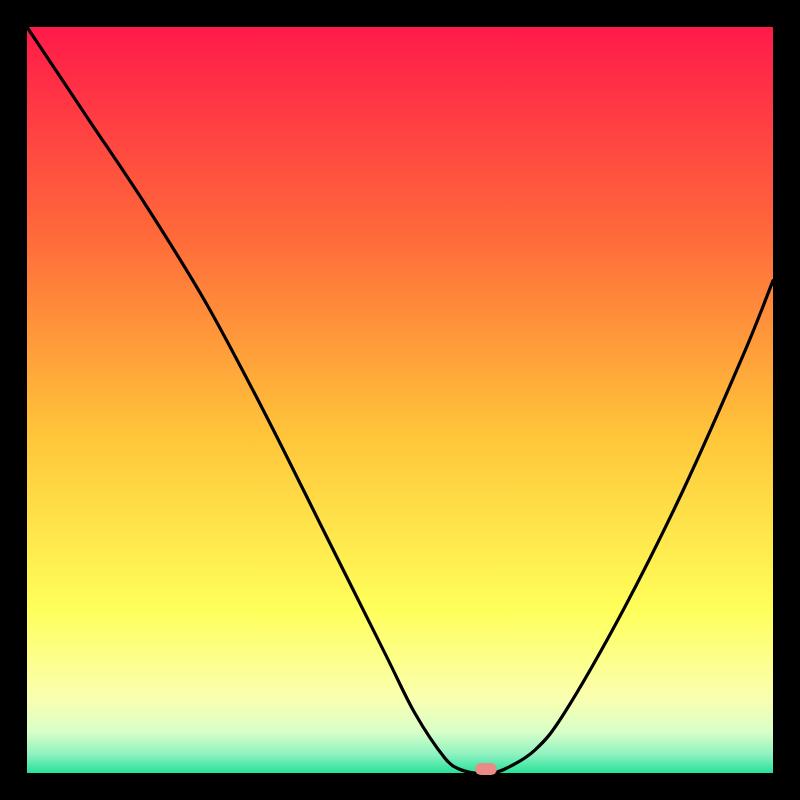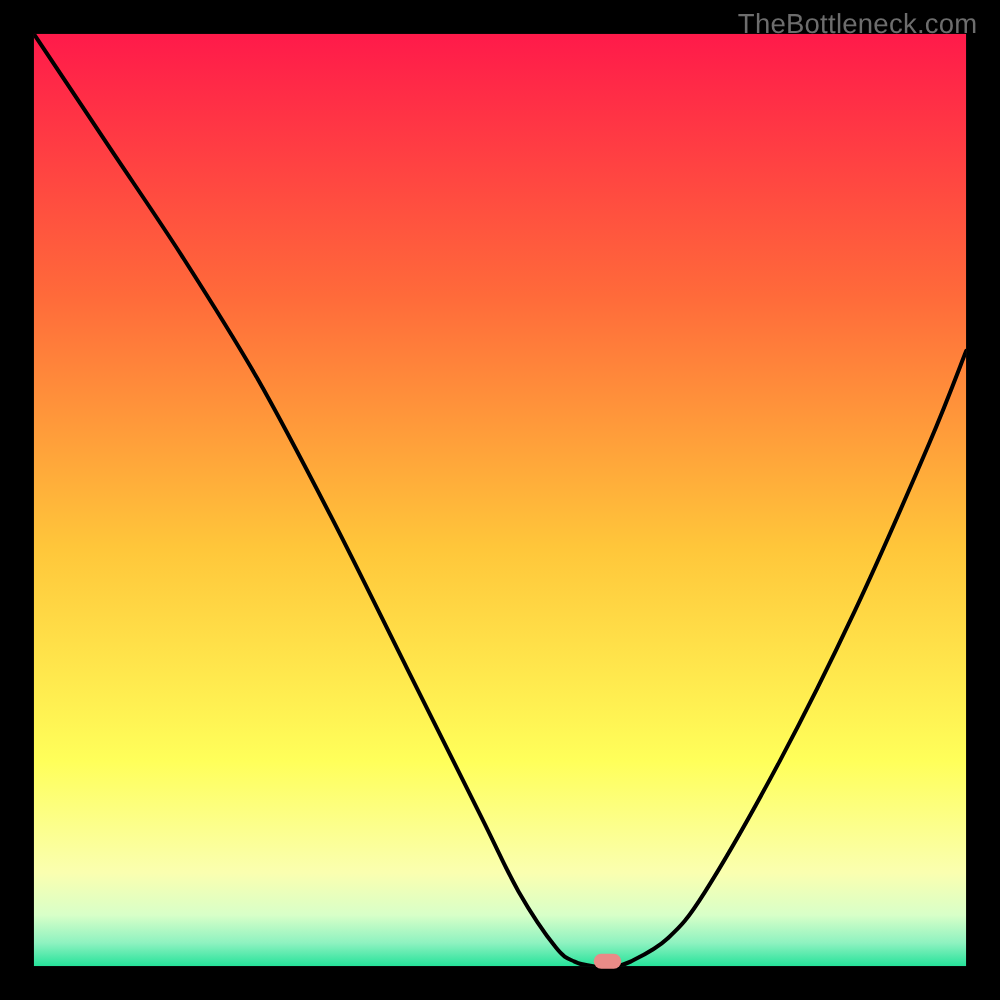--- a/index.html
+++ b/index.html
@@ -55,21 +55,20 @@
     background: #e98b87;
     border-radius: 6px;
     transform: translate(-50%, -50%);
   }
 </style>
 </head>
 <body>
 
 <div class="container">
 
-  <div class="watermark">TheBottleneck.com</div>
 
   <div class="plot-frame">
 
     <svg class="gradient-bg" viewBox="0 0 746 746" preserveAspectRatio="none">
       <defs>
         <linearGradient id="bgGrad" x1="0" y1="0" x2="0" y2="1">
             <stop offset="0%" stop-color="#ff1a4a"></stop>
             <stop offset="28.000000000000004%" stop-color="#ff6a3a"></stop>
             <stop offset="55.00000000000001%" stop-color="#ffc63a"></stop>
             <stop offset="78%" stop-color="#ffff5a"></stop>

